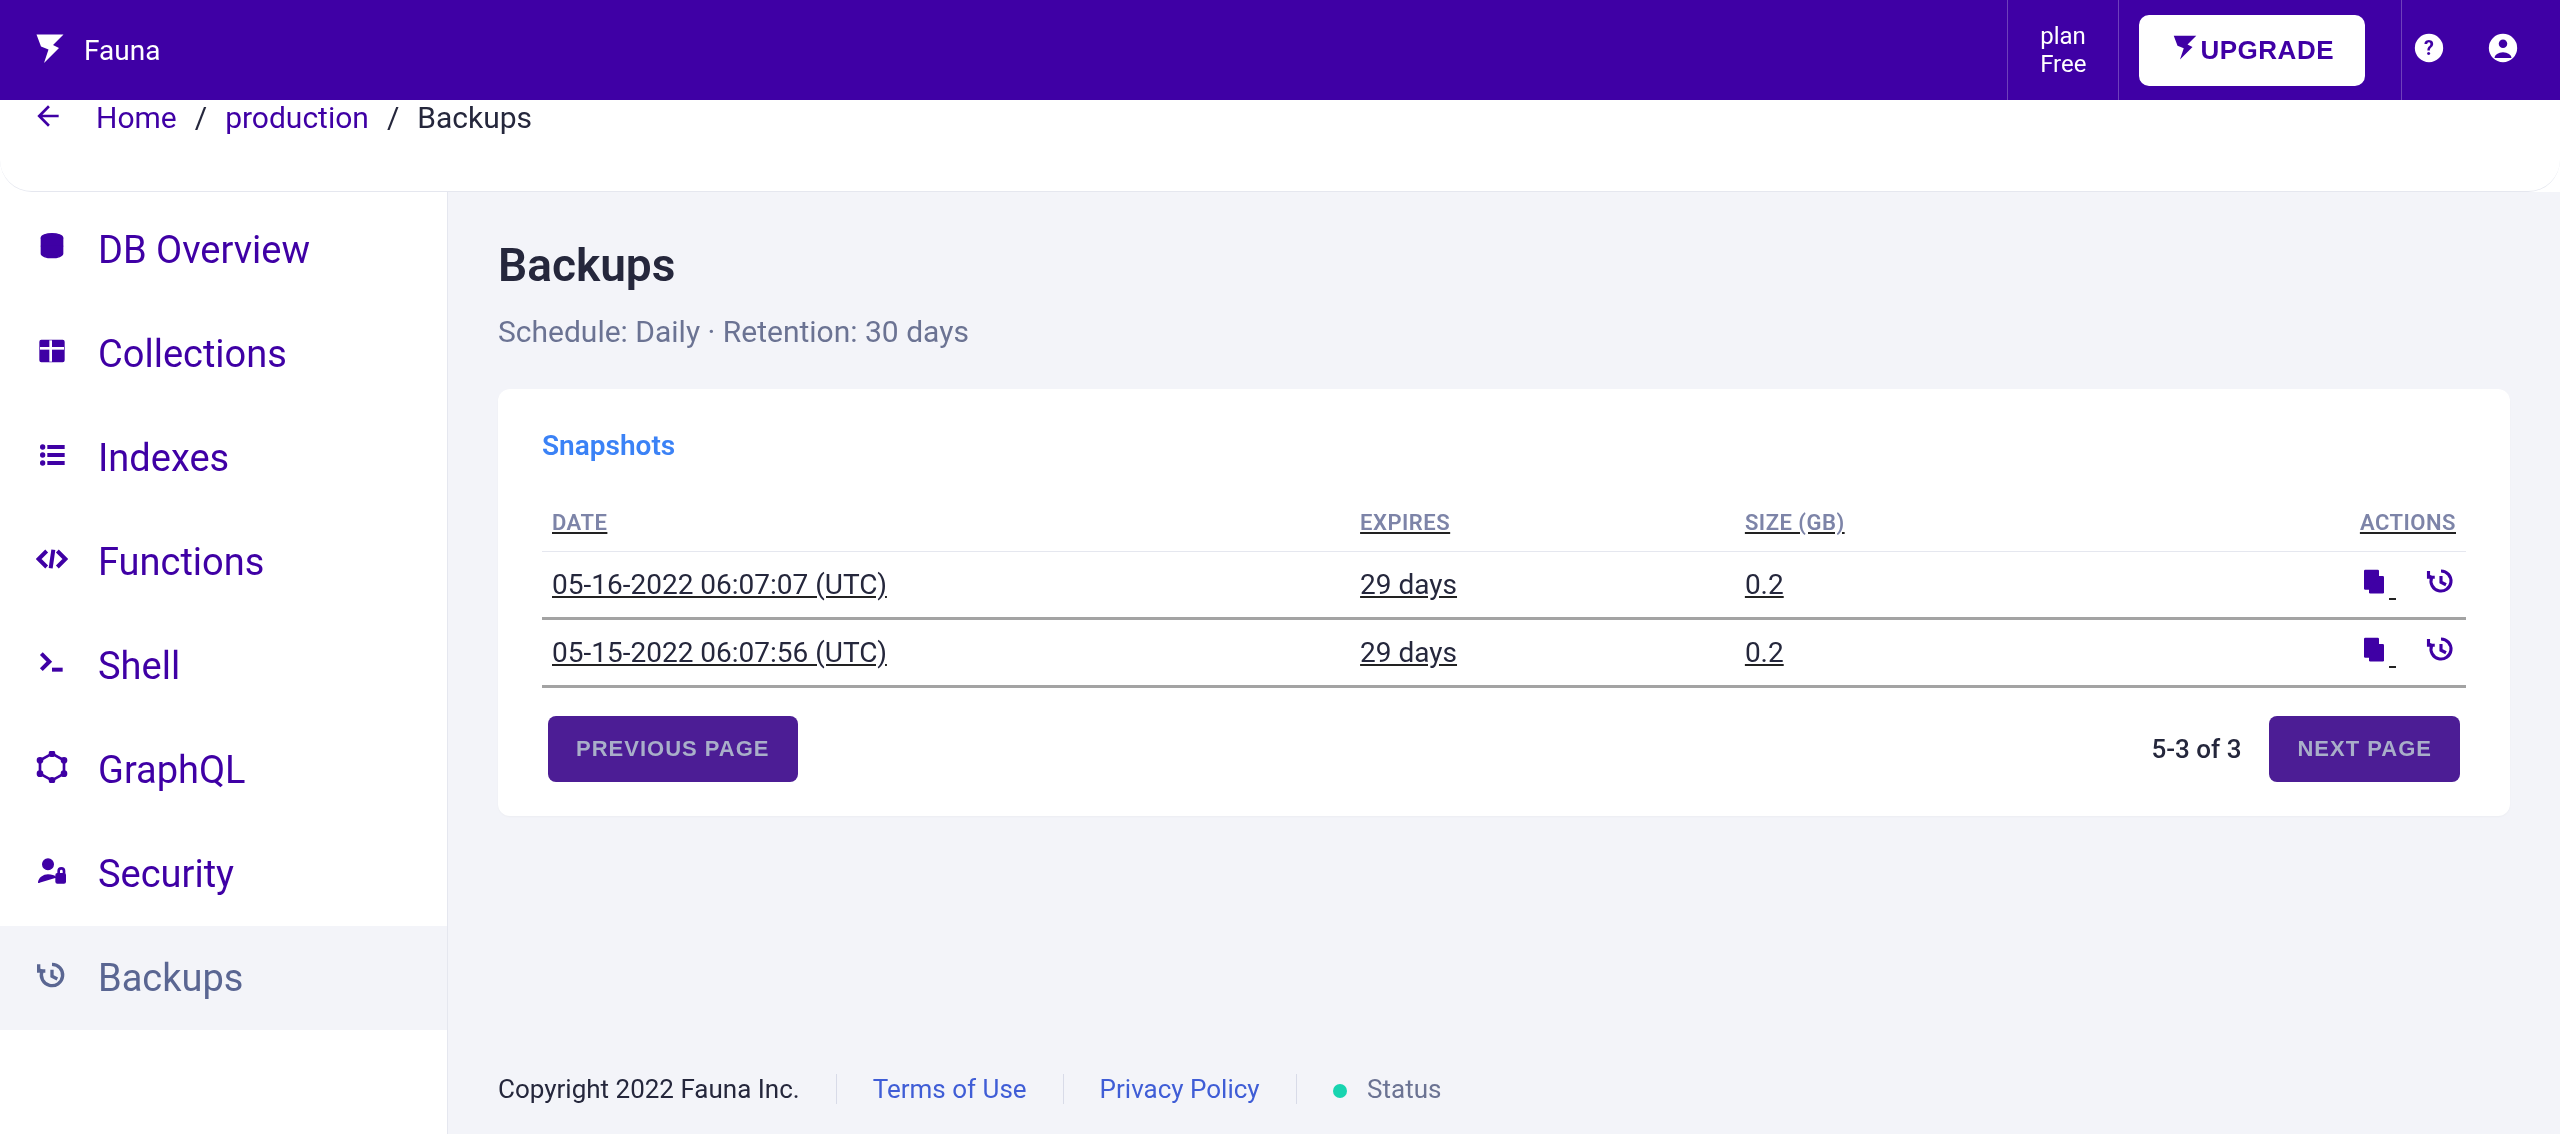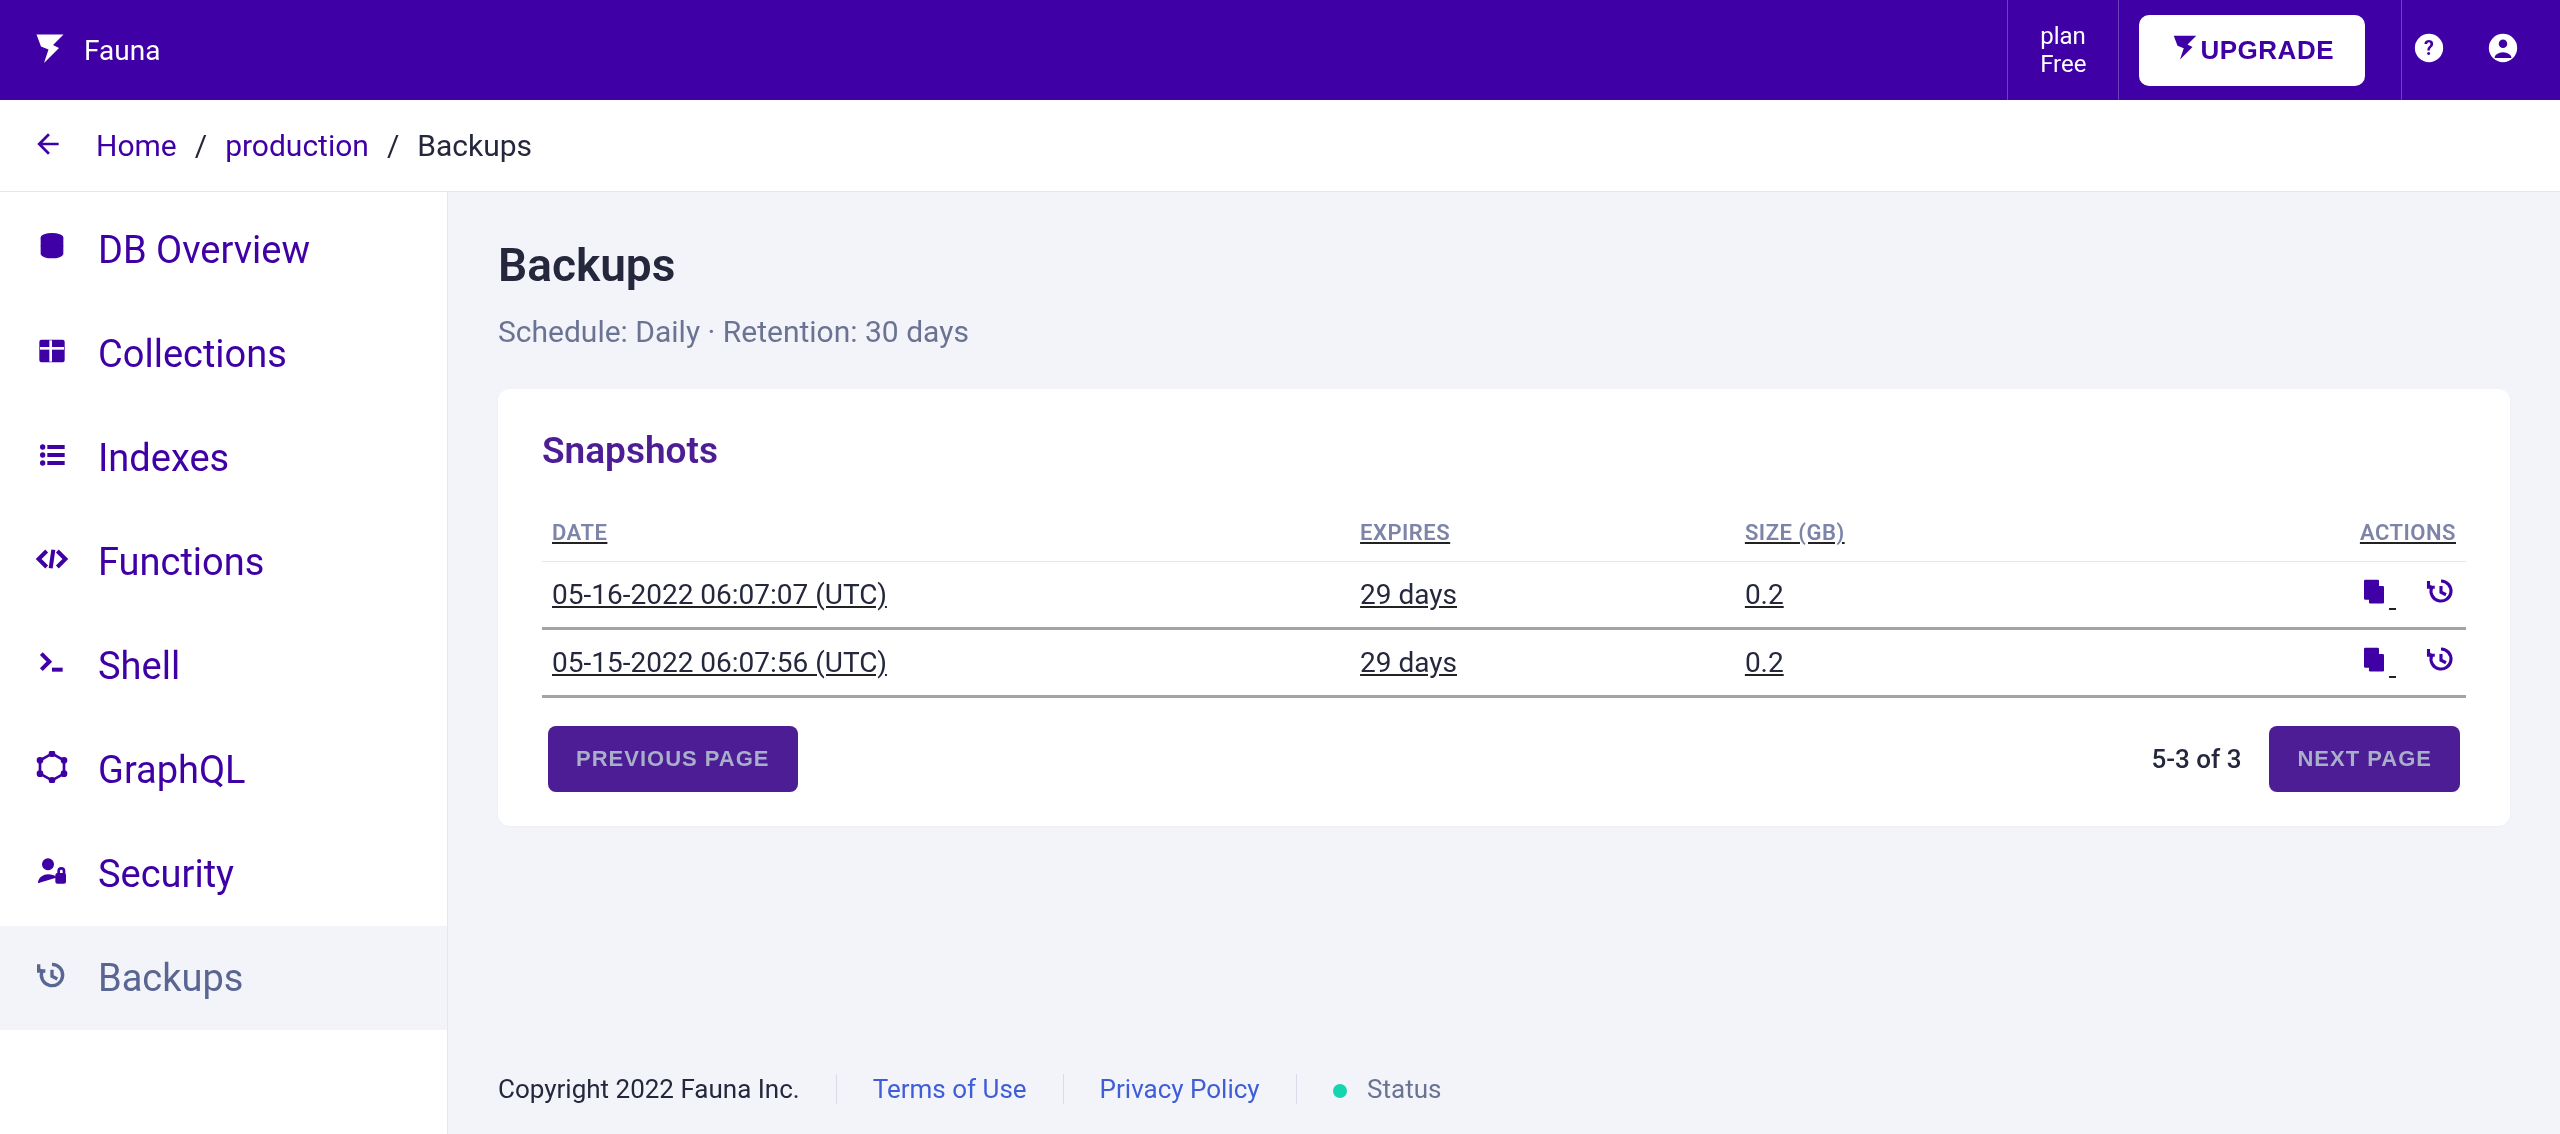--- a/index.html
+++ b/index.html
@@ -39,22 +39,22 @@
       font-weight: 700; font-size: 26px; letter-spacing: 0.5px;
       padding: 14px 28px; margin: 0 36px 0 20px; align-self: center;
       cursor: pointer;
     }
     .upgrade-btn svg { width: 30px; height: 30px; fill: #3f00a5; }
     .topbar-icons { display: flex; align-items: center; gap: 40px; padding: 0 40px 0 10px; border-left: 1px solid rgba(255,255,255,0.25); }
     .topbar-icons svg { width: 34px; height: 34px; fill: #fff; cursor: pointer; }
 
     
     .breadcrumb-row {
-      height: 92px; display: flex; align-items: center; gap: 32px;
-      padding-left: 32px; border-bottom: 1px solid #e5e7ef;
+      height: 92px; display: flex; align-items: flex-start; gap: 32px;
+      padding-left: 32px; border-bottom: 1px solid #e5e7ef; border-radius: 32px;
     }
     .back-icon svg { width: 32px; height: 32px; fill: #3f00a5; }
     .breadcrumb { display: flex; align-items: center; gap: 18px; font-size: 30px; }
     .bc-link { color: #3f00a5; cursor: pointer; }
     .bc-sep { color: #25273c; }
     .bc-current { color: #25273c; font-weight: 400; }
 
     
     .layout { display: flex; height: calc(1134px - 100px - 92px); }
     .sidebar {
@@ -74,21 +74,21 @@
       flex: 1; background: #f3f4f9; padding: 46px 50px 0 50px;
       display: flex; flex-direction: column; position: relative;
     }
     .page-title { font-size: 46px; font-weight: 600; color: #25273c; margin-bottom: 22px; }
     .page-subtitle { font-size: 30px; color: #6b7393; margin-bottom: 40px; }
 
     .card {
       background: #fff; border-radius: 12px; padding: 40px 44px 24px 44px;
       box-shadow: 0 1px 2px rgba(0,0,0,0.03);
     }
-    .card-title { font-size: 37px; font-weight: 600; color: #4c1d95; margin-bottom: 32px; }
+    .card-title { font-size: 28px; font-weight: 600; color: #3b82f6; margin-bottom: 32px; }
 
     table.snaps { width: 100%; border-collapse: collapse; text-decoration: underline; }
     table.snaps th {
       text-align: left; font-size: 22px; font-weight: 600; color: #7d84a8;
       letter-spacing: 0.5px; padding: 16px 10px; border-bottom: 1px solid #e5e7ef;
     }
     table.snaps th.right { text-align: right; }
     table.snaps td {
       font-size: 28px; color: #25273c; padding: 14px 10px;
       border-bottom: 3px solid #a3a3a3;

